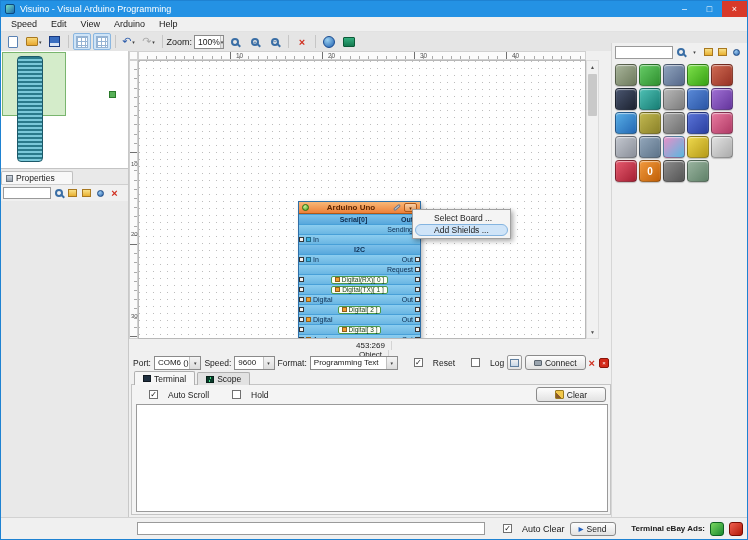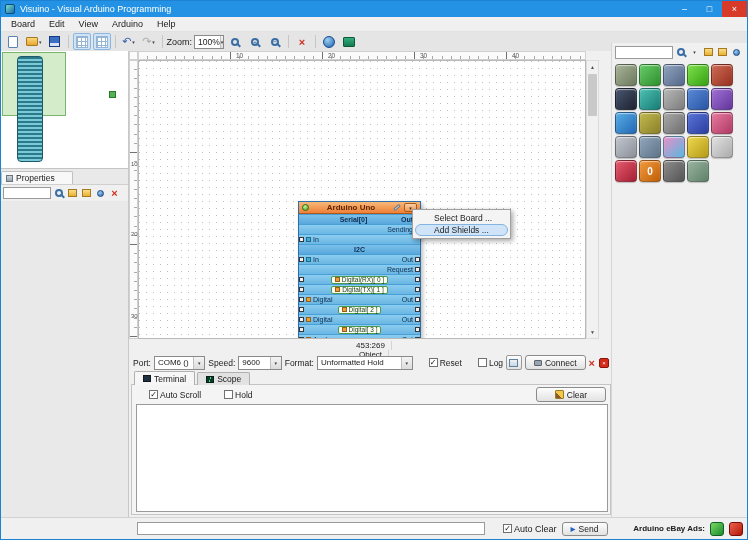--- a/index.html
+++ b/index.html
@@ -104,21 +104,21 @@
   .ctx-item.hl { background:#cfe4f8; border-color:#84b4e0; border-radius:6px; }
 
   
   .statusbar { position:absolute; top:290px; left:0; right:0; height:13px; display:flex; align-items:center; font-size:8px;flex-direction:column; }
   .status-seg { padding:0 6px; height:11px; display:flex; align-items:center; border-right:1px solid #d4d4d4; }
   .portbar { position:absolute; top:303px; left:0; right:0; height:17px; display:flex; align-items:center; gap:3px; padding:0 4px; font-size:8.5px; }
   .combo { display:flex; align-items:center; border:1px solid #8a8a8a; background:#fff; height:14px; padding-left:3px; font-size:8px; overflow:hidden; white-space:nowrap; }
   .w-port { width:52px; } .w-speed { width:44px; } .w-format { width:97px; }
   .cb { width:9px; height:9px; background:#fff; border:1px solid #707070; display:inline-flex; align-items:center; justify-content:center; font-size:8px; line-height:1; color:#111; flex:none; }
   .cb.checked::after { content:"✓"; }
-  .chk { display:flex; align-items:center; gap:2px;padding-left:13px; }
+  .chk { display:flex; align-items:center; gap:10px;padding-left:13px; }
   .btn { height:15px; border:1px solid #8a8a8a; background:linear-gradient(#fdfdfd,#e2e2e2); border-radius:3px; display:flex; align-items:center; gap:3px; padding:0 8px; font-size:8.5px; }
   .iconbtn { width:16px; height:15px; border:1px solid #9a9a9a; border-radius:2px; background:linear-gradient(#fdfdfd,#e2e2e2); display:flex; align-items:center; justify-content:center; }
   .ic-log { width:9px; height:8px; background:linear-gradient(#f0f0f0,#c8d8e8); border:1px solid #6080a0; }
   .plug { width:8px; height:6px; background:#9aa4ae; border:1px solid #5a646e; border-radius:1px; }
   .port-right { margin-left:auto; display:flex; align-items:center; gap:4px; }
   .stop-ic { width:10px; height:10px; background:#d42a1a; border:1px solid #8a1408; border-radius:2px; display:flex; align-items:center; justify-content:center; color:#fff; font-size:6px; }
   .stop-ic::after { content:"×"; }
 
   
   .tabsrow { position:absolute; top:320px; left:5px; right:0; height:14px; display:flex; align-items:flex-end; gap:2px; z-index:2; }
@@ -158,21 +158,21 @@
     <span class="app-icon"></span>
     <span class="title-text">Visuino - Visual Arduino Programming</span>
     <span class="win-controls">
       <span class="win-btn">–</span>
       <span class="win-btn">□</span>
       <span class="win-btn close">×</span>
     </span>
   </div>
 
   <div class="menubar">
-    <span class="menu-item">Board</span>
+    <span class="menu-item">Speed</span>
     <span class="menu-item">Edit</span>
     <span class="menu-item">View</span>
     <span class="menu-item">Arduino</span>
     <span class="menu-item">Help</span>
   </div>
 
   <div class="toolbar">
     <span class="tbtn">
         <span class="ic-doc"></span>
       </span>
@@ -408,21 +408,21 @@
       </span>
       <span>Speed:</span>
       <span class="combo w-speed">
         <span>9600</span>
         <span class="combo-arrow">
             <span class="dd"></span>
           </span>
       </span>
       <span>Format:</span>
       <span class="combo w-format">
-        <span>Unformatted Hold</span>
+        <span>Programming Text</span>
         <span class="combo-arrow">
             <span class="dd"></span>
           </span>
       </span>
       <span class="chk">
           <span class="cb checked"></span>
           <span>Reset</span>
         </span>
       <span class="chk">
           <span class="cb"></span>
@@ -520,18 +520,18 @@
   <div class="bottombar">
     <input class="send-input" value="" style="">
     <span class="chk">
         <span class="cb checked"></span>
         <span>Auto Clear</span>
       </span>
     <span class="btn send-btn">
         <span class="g-play"></span>
         <span>Send</span>
       </span>
-    <span class="ads-label">Arduino eBay Ads:</span>
+    <span class="ads-label">Terminal eBay Ads:</span>
     <span class="ad-ico1"></span>
     <span class="ad-ico2"></span>
   </div>
 
 </div>
 
 </body></html>

